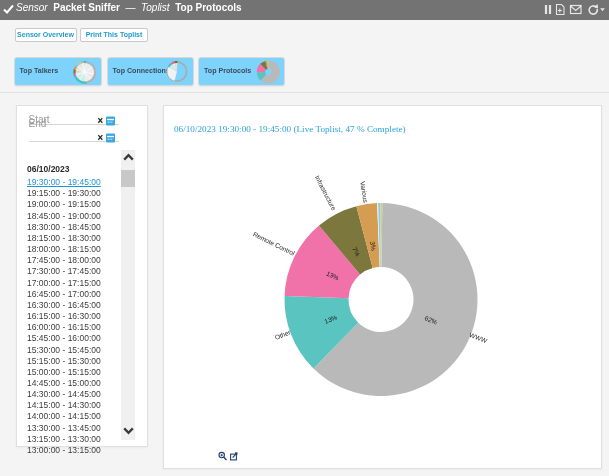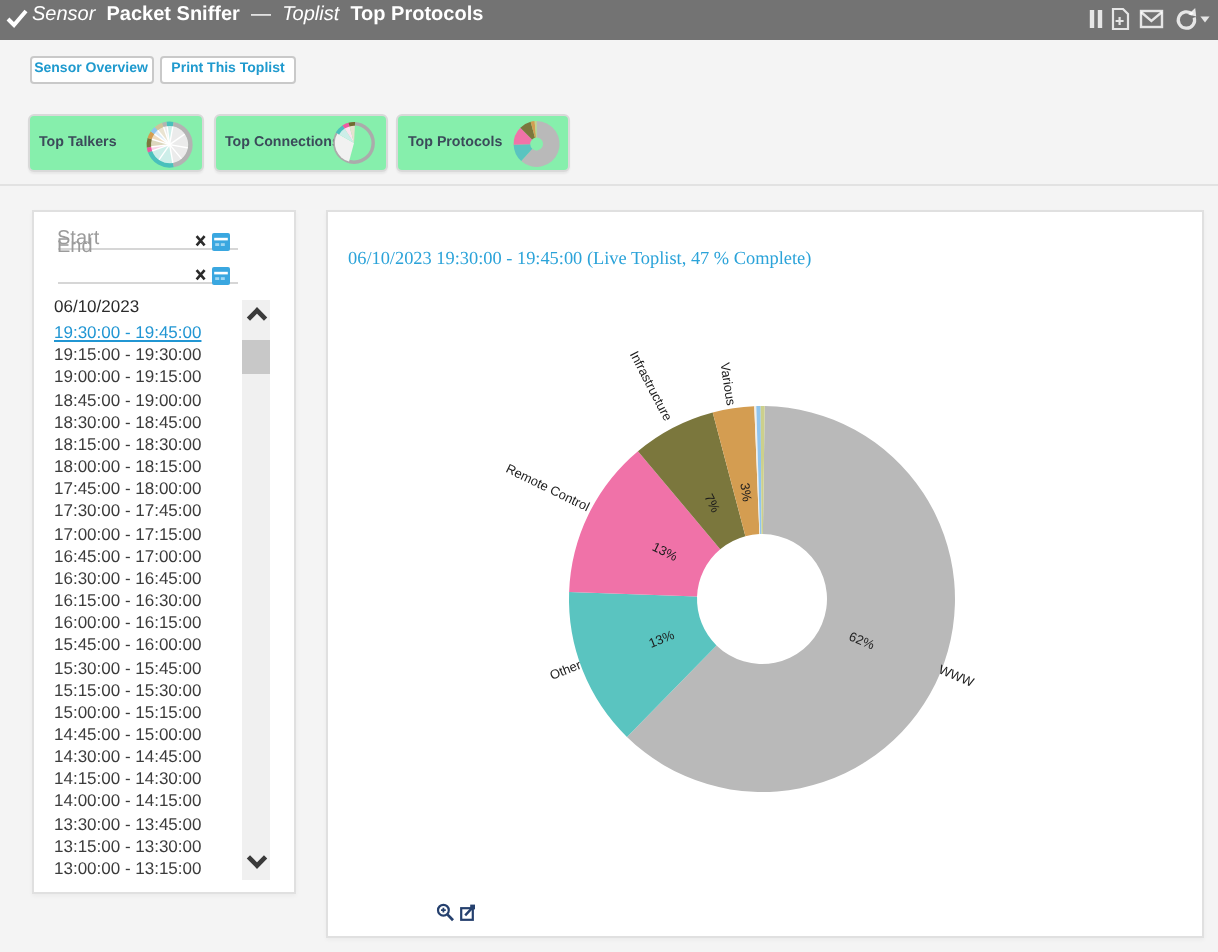--- a/index.html
+++ b/index.html
@@ -8,33 +8,33 @@
   .abs{position:absolute;}
   
   #hdr{left:0;top:0;width:609px;height:20px;background:#737373;color:#fff;}
   #hdr .bc{position:absolute;left:16px;top:0;height:20px;line-height:15.8px;font-size:10px;white-space:nowrap;}
   #hdr .it{font-style:italic;font-weight:normal;}
   #hdr .bd{font-weight:bold;}
   
   .btn{position:absolute;top:27.5px;height:12.5px;line-height:12.5px;background:#fff;border:1px solid #c9c9c9;border-radius:2px;
        color:#1f9ace;font-weight:bold;font-size:7px;text-align:center;}
   
-  .tab{position:absolute;top:57px;height:27px;background:#86efac;border:1px solid #d9d9d9;border-radius:3px;box-shadow:0 1px 1px rgba(0,0,0,0.05);}
+  .tab{position:absolute;top:57px;height:27px;background:#7dd3fc;border:1px solid #d9d9d9;border-radius:3px;box-shadow:0 1px 1px rgba(0,0,0,0.05);}
   .tab .tl{position:absolute;left:5px;top:0;height:27px;line-height:27px;font-size:7.1px;font-weight:bold;color:#3b4a5a;white-space:nowrap;}
   #sep{left:0;top:92px;width:609px;height:1px;background:#e2e2e2;}
   
   #lpanel{left:16px;top:105px;width:130px;height:340px;background:#fff;border:1px solid #e0e0e0;box-shadow:0 1px 2px rgba(0,0,0,0.04);}
   #mpanel{left:162.5px;top:105px;width:437px;height:362px;background:#fff;border:1px solid #e0e0e0;box-shadow:0 1px 2px rgba(0,0,0,0.04);}
   #title{left:174px;top:124px;font-size:9.2px;color:#2ba3d9;white-space:nowrap;font-family:Liberation Serif, serif;}
   
   .inp{position:absolute;left:11.5px;width:90px;font-size:10px;color:#9b9b9b;}
   .irow{position:absolute;left:11.5px;width:90px;height:0;border-bottom:1px solid #d6d6d6;}
   
   #tlist{left:27px;top:147.5px;width:100px;font-size:8.5px;line-height:11.16px;color:#3c3c3c;white-space:nowrap;}
-  #tlist .dt{font-weight:normal;color:#2b2b2b;}
+  #tlist .dt{font-weight:bold;color:#2b2b2b;margin-top:16px;}
   #tlist .sel{color:#2196d3;text-decoration:underline;}
   
   #sbar{left:120.5px;top:150px;width:14px;height:290px;background:#f0f0f0;}
   #sthumb{left:120.5px;top:169.5px;width:14px;height:17px;background:#c8c8c8;}
 </style>
 </head>
 <body>
 <div id="hdr" class="abs">
   <svg class="abs" style="left:3px;top:4px" width="11" height="11" viewBox="0 0 11 11">
       <path d="M1 5.5 L4 8.5 L10 1.5" fill="none" stroke="#fff" stroke-width="2"></path>

